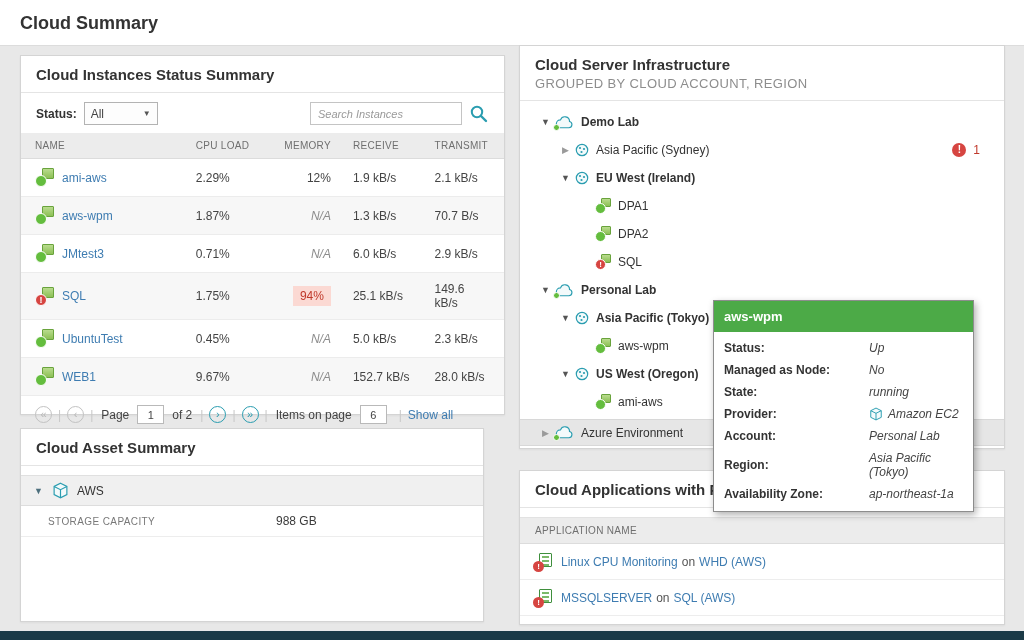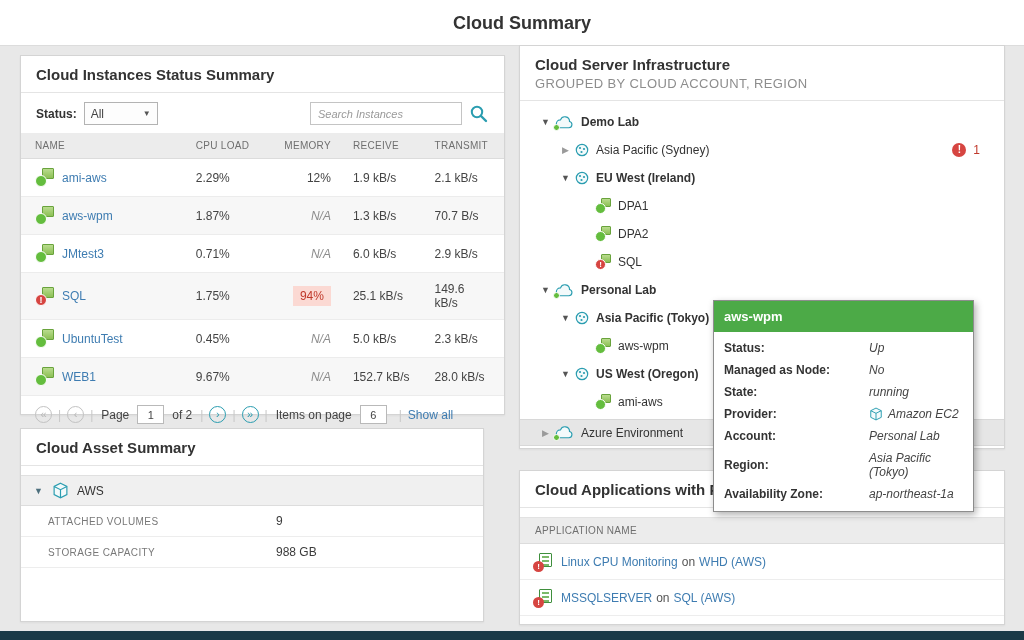--- a/index.html
+++ b/index.html
@@ -6,21 +6,21 @@
   html,body { margin:0; padding:0; }
   body {
     width:1024px; height:640px; position:relative; overflow:hidden;
     background:#e8e8e8; font-family:"Liberation Sans","DejaVu Sans",sans-serif;
     color:#444; font-size:12px;
   }
   a { text-decoration:none; }
   .link { color:#3e7cb1; cursor:pointer; }
 
   
-  .topbar { position:absolute; top:0; left:0; right:0; height:46px; background:#fff; border-bottom:1px solid #dcdcdc;text-align:center; }
+  .topbar { position:absolute; top:0; left:0; right:0; height:46px; background:#fff; border-bottom:1px solid #dcdcdc; }
   .topbar .page-title { margin:0; padding:13px 0 0 20px; font-size:18px; font-weight:bold; color:#333; }
 
   
   .panel { position:absolute; background:#fff; border:1px solid #d4d4d4; box-shadow:0 1px 2px rgba(0,0,0,0.05); }
   #panel-instances { left:20px;  top:55px;  width:485px; height:360px; }
   #panel-assets    { left:20px;  top:428px; width:464px; height:194px; }
   #panel-infra     { left:519px; top:45px;  width:486px; height:404px; }
   #panel-apps      { left:519px; top:470px; width:486px; height:155px; }
   .panel-header { padding:10px 15px 9px; border-bottom:1px solid #e4e4e4; }
   .panel-title { font-size:15px; font-weight:bold; color:#333; }
@@ -270,25 +270,20 @@
   <div class="group-row">
     <span class="group-caret">▼</span>
     <svg width="17" height="17" viewBox="0 0 16 16">
       <path d="M8 1.2 14 4.2v7.6L8 14.8 2 11.8V4.2Z" fill="#f3fafb" stroke="#2a9db0" stroke-width="1.1"></path>
       <path d="M2 4.2l6 3 6-3M8 7.2v7.6" fill="none" stroke="#2a9db0" stroke-width="1.1"></path>
     </svg>
     <span class="group-label">AWS</span>
   </div>
   <div id="asset-rows">
       <div class="asset-row">
-    <span class="asset-label">ATTACHED VOLUMES</span>
-    <span class="asset-value">9</span>
-    <span class="asset-extra"></span>
-  </div>
-      <div class="asset-row">
     <span class="asset-label">STORAGE CAPACITY</span>
     <span class="asset-value">988 GB</span>
     <span class="asset-extra"></span>
   </div>
     </div>
 </div>
 
 <div class="panel" id="panel-infra">
   <div class="panel-header">
     <div class="panel-title">Cloud Server Infrastructure</div>

